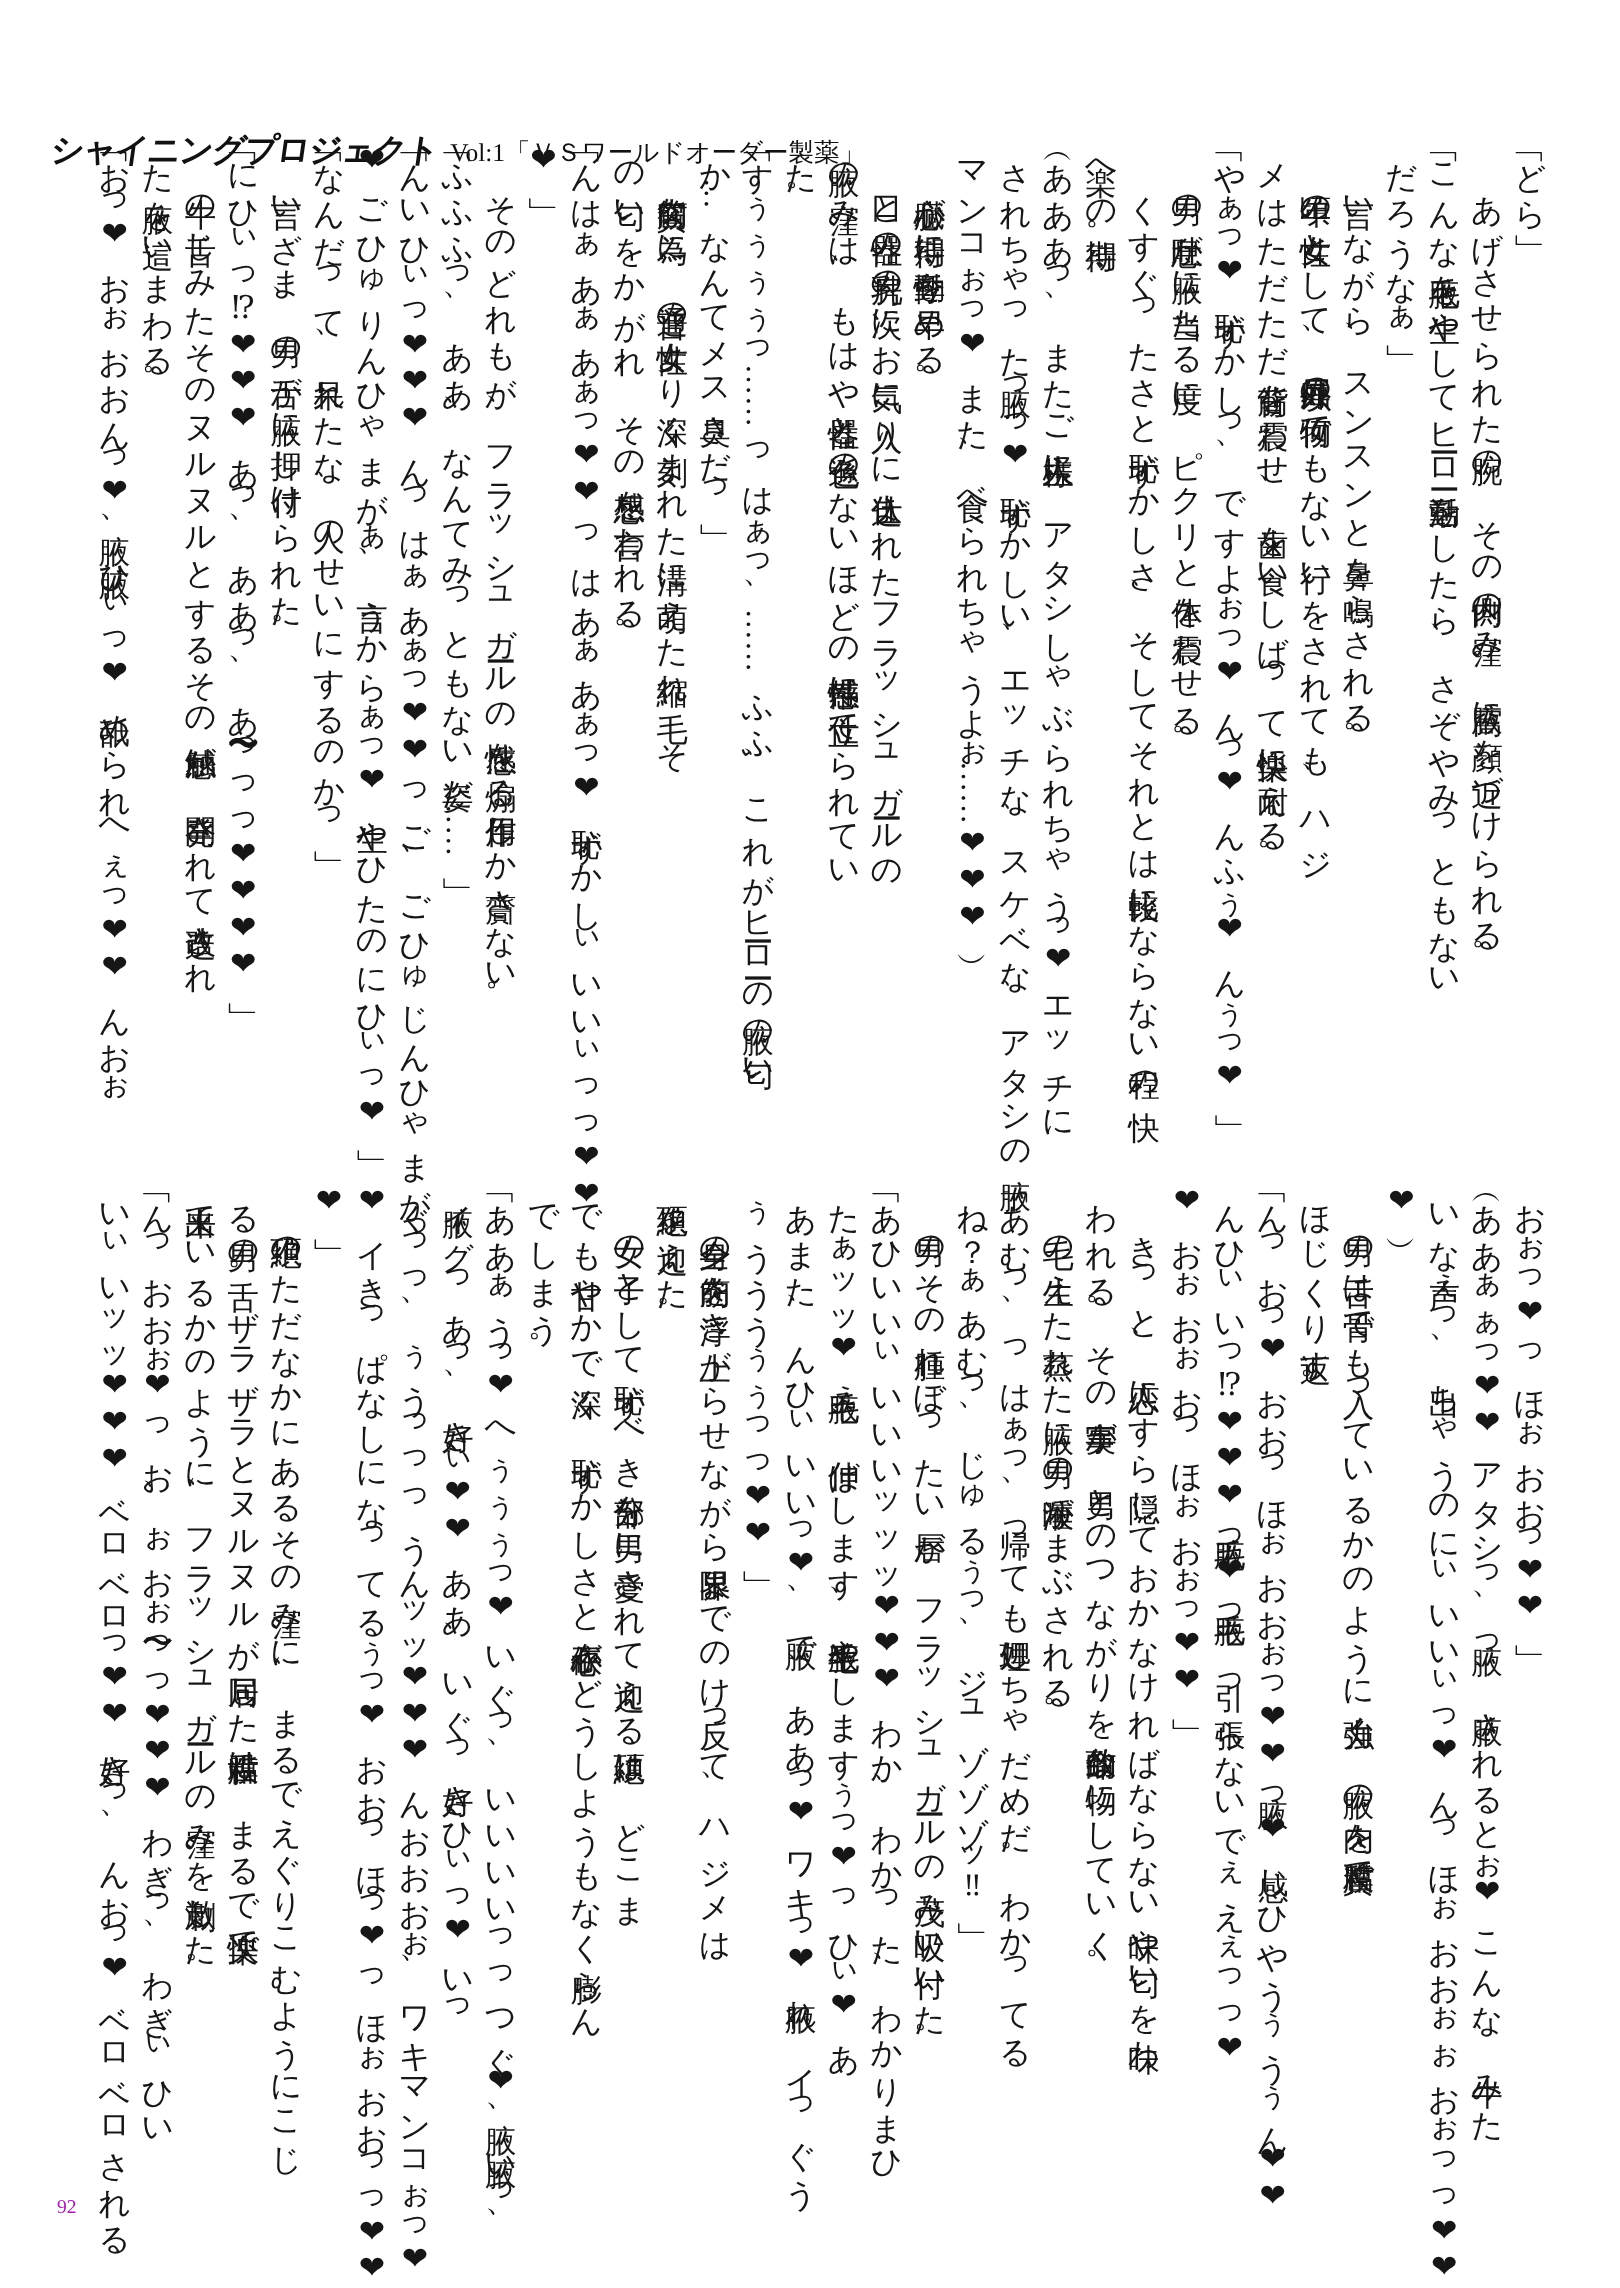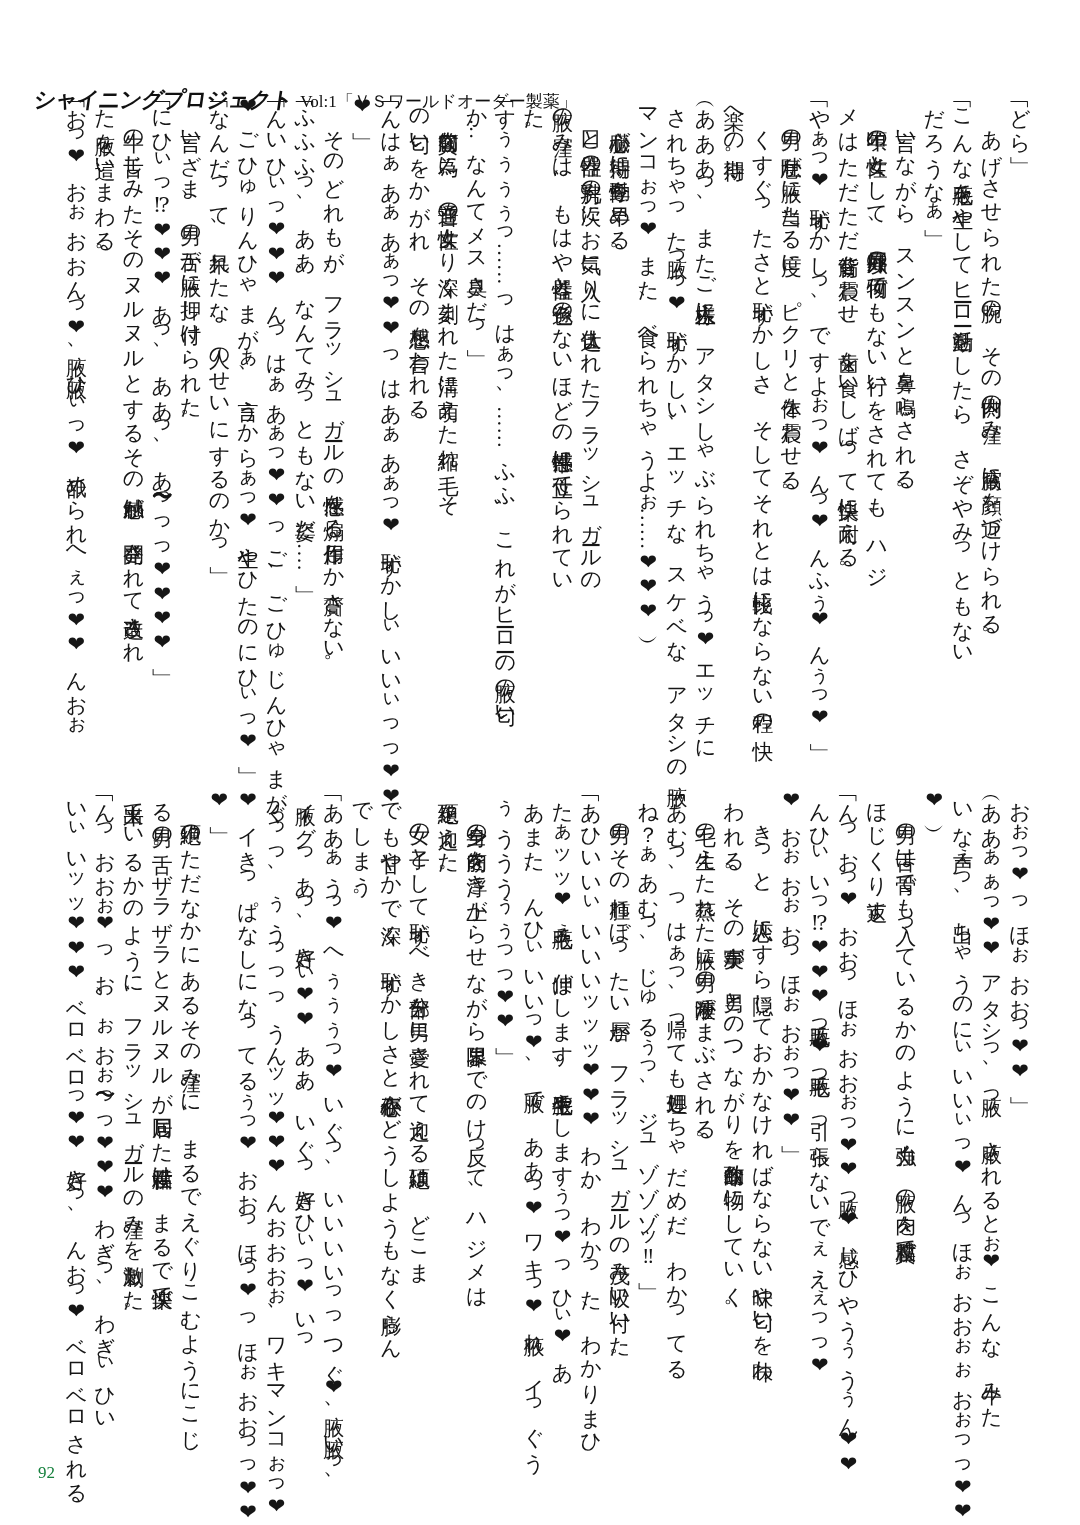--- a/index.html
+++ b/index.html
@@ -52,22 +52,22 @@
     font-size: 21px;
     line-height: 28.6px;
     letter-spacing: 0.4px;
     white-space: nowrap;
   }
   
   .pagenum {
     position: absolute;
     left: 38px;
     top: 1463px;
-    font-size: 17px;
-    color: #15803d;
+    font-size: 13px;
+    color: #a21caf;
   }
 </style>
 </head>
 <body>
 
 <div class="page">
   <div class="header">
     <span class="logo">シャイニングプロジェクト</span>
     <span class="vol">Vol:1「ＶＳワールドオーダー製薬」</span>
   </div>

